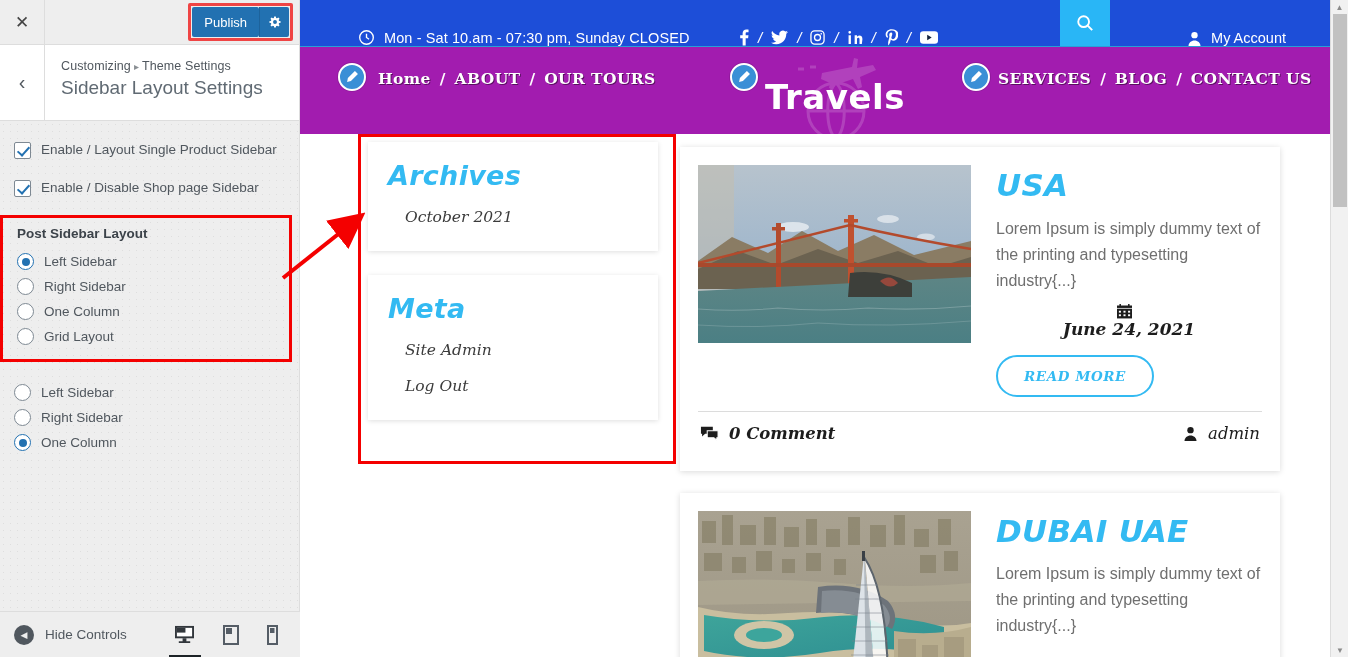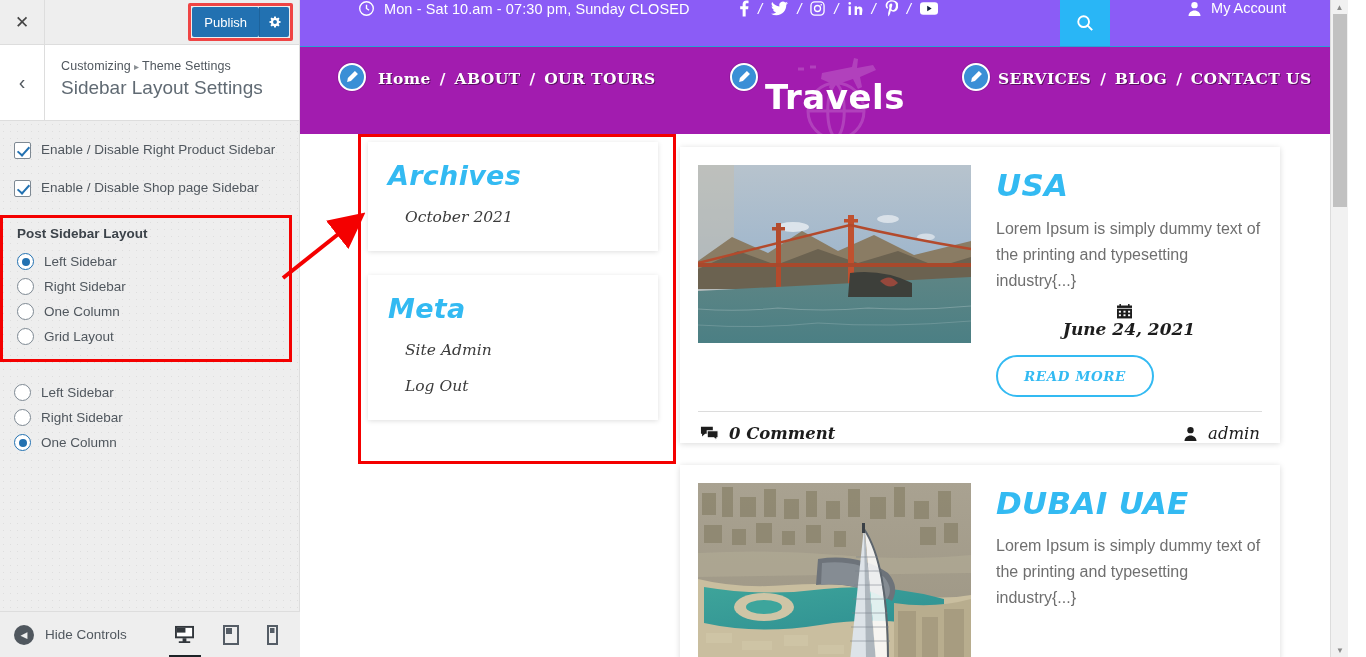--- a/index.html
+++ b/index.html
@@ -115,21 +115,21 @@
     content: ""; position: absolute; bottom: -1px; left: 50%; transform: translateX(-50%);
     width: 32px; height: 4px; background: #1d2327;
   }
 
   
   .preview {
     position: absolute; left: 300px; top: 0; width: 1048px; height: 657px;
     background: #ffffff; overflow: hidden;
   }
   .topbar {
-    height: 46px; background: #8b5cf6; display: flex; align-items: flex-start;
+    height: 46px; background: #1d4ed8; display: flex; align-items: flex-end;
     color: #fff; position: relative;
   }
   .hours { display: flex; align-items: center; margin-left: 58px; font-size: 14.5px; letter-spacing: .1px; }
   .hours .clock { margin-right: 9px; display: flex; }
   .socials { position: absolute; left: 440px; display: flex; align-items: center; gap: 0; }
   .socials a, .socials span.s { color: #fff; font-size: 14px; display: inline-flex; align-items: center; }
   .socials .slash { color: #fff; margin: 0 9px; font-style: italic; font-size: 15px; }
   .search-btn {
     position: absolute; right: 238px; top: 0; width: 50px; height: 46px; background: #29b6f6;
     display: flex; align-items: center; justify-content: center; cursor: pointer;
@@ -215,21 +215,21 @@
     font-weight: bold; font-size: 17px; color: #1d1d1d; margin-bottom: 16px; flex-direction: column;
   }
   .post-date .cal { margin-right: 9px; display: flex; }
   .read-more {
     display: inline-block; border: 2px solid #33baf2; color: #33baf2; border-radius: 30px;
     padding: 11px 26px; font-size: 13.5px; font-family: "DejaVu Serif", serif; font-weight: bold;
     font-style: italic; letter-spacing: .6px; text-decoration: none; cursor: pointer; background: #fff;
   }
   .post-footer {
     display: flex; align-items: center; justify-content: space-between;
-    border-top: 1px solid #dcdcdc; margin-top: 14px; padding: 12px 2px 0 2px;
+    border-top: 1px solid #dcdcdc; margin-top: 14px; padding: 12px 2px 28px 2px;
   }
   .pf-item {
     display: flex; align-items: center; font-family: "DejaVu Serif", serif; font-style: italic;
     font-weight: bold; font-size: 16.5px; color: #1d1d1d;
   }
   .pf-item .ic { margin-right: 10px; display: flex; }
   .pf-item.author { font-weight: normal; }
 
   
   .pv-scroll {
@@ -275,21 +275,21 @@
           <span>Customizing</span><span class="sep">▸</span><span>Theme Settings</span>
         </div>
         <div class="cz-pagetitle">Sidebar Layout Settings</div>
       </div>
     </div>
 
     <div class="cz-body">
       <div class="ctrl">
         <div class="chk-row">
           <div class="chk-box checked"></div>
-          <div class="chk-label">Enable / Disable Right Product Sidebar</div>
+          <div class="chk-label">Enable / Layout Single Product Sidebar</div>
         </div>
         <div class="chk-row">
           <div class="chk-box checked"></div>
           <div class="chk-label">Enable / Disable Shop page Sidebar</div>
         </div>
       </div>
 
       <div class="group-box hl">
         <div class="group-title">Post Sidebar Layout</div>
         <div class="radio-row">

